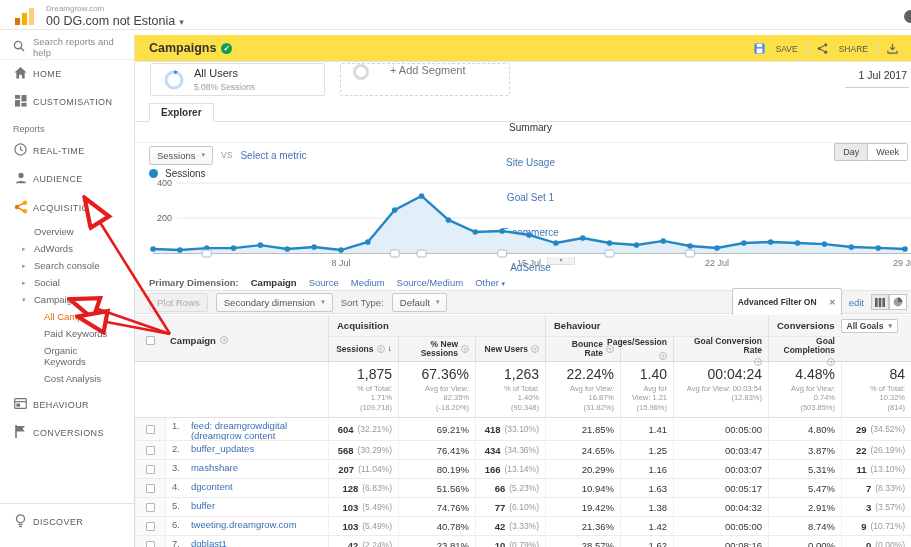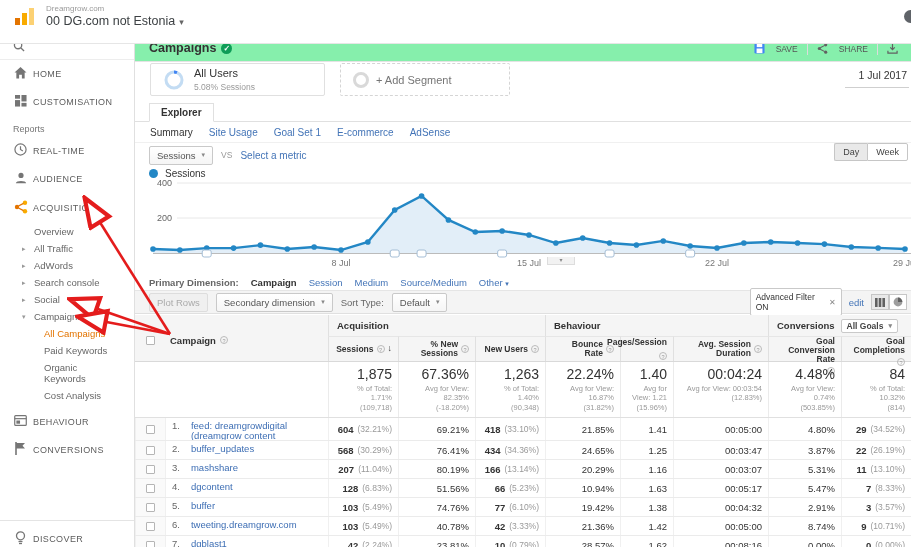--- a/index.html
+++ b/index.html
@@ -1,58 +1,58 @@
 <!DOCTYPE html>
 <html><head>
 <meta charset="utf-8">
 <style>
   * { box-sizing: border-box; margin: 0; padding: 0; }
   html,body { width:911px; height:547px; overflow:hidden; font-family:"Liberation Sans",sans-serif; background:#fff; color:#333; position:relative; }
   a { text-decoration:none; cursor:pointer; }
 
   
-  .topbar { position:absolute; top:0; left:0; width:911px; height:44px; background:#fff; border-bottom:1px solid #e6e6e6; z-index:5; }
+  .topbar { position:absolute; top:0; left:0; width:911px; height:30px; background:#fff; border-bottom:1px solid #e6e6e6; z-index:5; }
   .logo { position:absolute; left:14px; top:8px; }
   .brand { position:absolute; left:46px; top:4px; font-size:8px; color:#9a9a9a; }
   .account { position:absolute; left:46px; top:14px; font-size:12.5px; color:#3c4043; }
   .account .caret { font-size:9px; color:#666; margin-left:4px; }
   .topbell { position:absolute; right:-6px; top:10px; width:13px; height:13px; border-radius:50%; background:#5f6368; }
 
   
   .sidebar { position:absolute; top:35px; left:0; width:135px; height:512px; background:#fff; border-right:1px solid #e0e0e0; z-index:4; }
   .search-row { height:25px; border-bottom:1px solid #ededed; display:flex; align-items:center; gap:8px; padding-left:13px; color:#8a8a8a; font-size:9.5px; }
   .nav-item { display:flex; align-items:center; gap:5px; padding:7px 13px; color:#5c5c5c; font-size:9px; letter-spacing:.4px; cursor:pointer; }
   .nav-item .nicon { width:15px; text-align:center; flex:0 0 15px; }
   .sec-label { padding:8px 13px 2px; font-size:9px; color:#757575; }
   .sub-item { padding:3px 13px 3px 34px; font-size:9.5px; color:#666; display:flex; align-items:center; gap:4px; cursor:pointer; }
   .sub-item .tri { font-size:7px; color:#9a9a9a; margin-left:-12px; width:8px; }
   .sub-item2 { padding:3px 13px 3px 44px; font-size:9.5px; color:#666; cursor:pointer; }
   .sub-item2.active { color:#e37400; }
   .side-divider { border-top:1px solid #e4e4e4; margin-top:56px; }
 
   
   .main { position:absolute; left:135px; top:35px; width:776px; height:512px; background:#fff; }
-  .titlebar { position:absolute; top:0; left:0; width:776px; height:27px; background:#86efac; border-bottom:1px solid #e3e3e3; }
+  .titlebar { position:absolute; top:0; left:0; width:776px; height:27px; background:#fde047; border-bottom:1px solid #e3e3e3; }
   .page-title { position:absolute; left:14px; top:6px; font-size:12.5px; font-weight:bold; color:#333; }
   .badge-check { display:inline-block; width:11px; height:11px; border-radius:50%; background:#0f9d58; color:#fff; font-size:8px; line-height:11px; text-align:center; margin-left:5px; vertical-align:1px; }
   .title-actions { position:absolute; right:4px; top:5px; display:flex; align-items:center; font-size:8.5px; color:#555; }
   .ta-btn { display:flex; align-items:center; gap:11px; padding:3px 9px; cursor:pointer; }
   .ta-sep { width:1px; height:13px; background:#dcdcdc; }
   .date-box { position:absolute; right:2px; top:32px; font-size:10.5px; color:#333; border-bottom:1px solid #cfcfcf; padding:2px 2px 6px 14px; }
 
   .segments { position:absolute; top:28px; left:0; width:776px; height:40px; }
   .seg-card { position:absolute; left:15px; top:0; width:175px; height:33px; background:#fff; border:1px solid #e0e0e0; border-radius:2px; display:flex; align-items:center; gap:9px; padding-left:12px; cursor:pointer; }
   .seg-name { font-size:11px; color:#333; }
   .seg-sub { font-size:8.5px; color:#999; margin-top:3px; }
-  .seg-add { position:absolute; left:205px; top:0; width:170px; height:33px; border:1px dashed #d5d5d5; border-radius:2px; display:flex; align-items:center; gap:7px; padding-left:12px; color:#757575; font-size:11px; cursor:pointer; }
+  .seg-add { position:absolute; left:205px; top:0; width:170px; height:33px; border:1px dashed #d5d5d5; border-radius:2px; display:flex; align-items:flex-start; gap:21px; padding-left:12px; color:#757575; font-size:11px; cursor:pointer; }
   .ring { width:16px; height:16px; border-radius:50%; border:3px solid #d9d9d9; }
 
   .explorer-tab { position:absolute; top:68px; left:14px; height:19px; background:#fff; border:1px solid #e0e0e0; border-bottom:1px solid #fff; padding:3px 11px; font-size:10px; font-weight:bold; color:#333; z-index:2; cursor:pointer; }
   .tabline { position:absolute; top:86px; left:0; width:776px; border-bottom:1px solid #e0e0e0; }
-  .subtabs { position:absolute; top:87px; left:0; width:776px; height:21px; display:flex; align-items:center; gap:16px; padding-left:15px; font-size:10px; border-bottom:1px solid #f0f0f0; }
+  .subtabs { position:absolute; top:87px; left:0; width:776px; height:21px; display:flex; align-items:center; gap:24px; padding-left:15px; font-size:10px; border-bottom:1px solid #f0f0f0;flex-direction:column; }
   .subtab { color:#4374b7; cursor:pointer; }
   .subtab.active { color:#333; cursor:default; }
 
   .metric-row { position:absolute; top:108px; left:0; width:776px; height:24px; display:flex; align-items:center; padding-left:14px; gap:8px; }
   .drop-btn { border:1px solid #c9c9c9; border-radius:2px; background:linear-gradient(#fff,#f5f5f5); font-size:9.5px; color:#555; padding:3px 7px; display:inline-flex; gap:6px; align-items:center; cursor:pointer; }
   .drop-btn .caret { font-size:7px; color:#888; }
   .vs-label { font-size:8.5px; color:#999; }
   .blue-link { color:#4374b7; font-size:10px; cursor:pointer; }
   .granularity { position:absolute; right:3px; top:0; display:flex; }
   .gran-btn { border:1px solid #c6c6c6; font-size:9px; color:#444; padding:3px 8px; background:#fff; cursor:pointer; }
@@ -67,21 +67,21 @@
 
   .primary-dim { position:absolute; top:240px; left:0; width:776px; height:15px; display:flex; align-items:center; gap:12px; padding-left:14px; font-size:9.5px; }
   .pd-label { color:#666; font-weight:bold; }
   .pd-active { color:#333; font-weight:bold; }
   .pd-link { color:#4374b7; }
 
   .controls-row { position:absolute; top:255px; left:0; width:776px; height:24px; background:#f4f4f4; border-top:1px solid #e5e5e5; border-bottom:1px solid #e0e0e0; display:flex; align-items:center; gap:8px; padding:0 4px 0 14px; }
   .btn-disabled { border:1px solid #ddd; border-radius:2px; background:#f0f0f0; color:#aaa; font-size:9.5px; padding:3px 7px; }
   .sort-label { font-size:9.5px; color:#666; }
   .adv-filter { margin-left:auto; display:flex; align-items:center; gap:7px; }
-  .filter-box { width:92px; height:17px; background:#fff; border:1px solid #c9c9c9; border-radius:2px; display:flex; align-items:center; justify-content:space-between; padding:13px 5px; font-size:8.5px; font-weight:normal; color:#333; }
+  .filter-box { width:110px; height:17px; background:#fff; border:1px solid #c9c9c9; border-radius:2px; display:flex; align-items:center; justify-content:space-between; padding:13px 5px; font-size:8.5px; font-weight:bold; color:#333; }
   .filter-x { color:#888; font-size:8px; cursor:pointer; }
   .view-icons { display:flex; }
   .vi-btn { width:18px; height:16px; border:1px solid #c6c6c6; background:#fff; display:flex; align-items:center; justify-content:center; cursor:pointer; }
   .vi-btn.active { background:#e9e9e9; }
 
   
   .table { position:absolute; top:280px; left:0; width:776px; }
   .tgrid { display:grid; grid-template-columns:30px 163px 70px 77px 70px 75px 53px 95px 73px 70px; }
   .thead { background:#f5f5f5; border-bottom:1px solid #d9d9d9; }
   .th-left { grid-row:1 / span 2; display:flex; align-items:center; padding-top:4px; }
@@ -126,20 +126,21 @@
   <div class="account"><span>00 DG.com not Estonia</span><span class="caret">▾</span></div>
   <div class="topbell"></div>
 </div>
 
 <div class="sidebar">
   <div class="search-row">
     <span><svg width="12" height="12" viewBox="0 0 13 13">
           <circle cx="5.5" cy="5.5" r="4" fill="none" stroke="#757575" stroke-width="1.4"></circle>
           <line x1="8.6" y1="8.6" x2="12" y2="12" stroke="#757575" stroke-width="1.4"></line>
         </svg></span>
+    <span>Search reports and help</span>
   </div>
   <div class="nav-item">
     <span class="nicon"><svg width="13" height="12" viewBox="0 0 14 13">
           <path d="M7 0 L13.5 6 H11.5 V12.5 H8.5 V8.5 H5.5 V12.5 H2.5 V6 H0.5 Z" fill="#757575"></path>
         </svg></span>
     <span>HOME</span>
   </div>
   <div class="nav-item">
     <span class="nicon"><svg width="12" height="12" viewBox="0 0 13 13">
           <rect x="0" y="0" width="5.5" height="4" fill="#757575"></rect>
@@ -169,24 +170,20 @@
           <circle cx="3" cy="7" r="2.2" fill="#e37400"></circle>
           <circle cx="11" cy="2.8" r="2.2" fill="#f9ab00"></circle>
           <circle cx="11" cy="11.2" r="2.2" fill="#f9ab00"></circle>
           <line x1="4.5" y1="6" x2="9.5" y2="3.4" stroke="#e37400" stroke-width="1.4"></line>
           <line x1="4.5" y1="8" x2="9.5" y2="10.6" stroke="#e37400" stroke-width="1.4"></line>
         </svg></span>
     <span>ACQUISITION</span>
   </div>
   <div class="sub-item">
       <span>Overview</span>
-    </div>
-  <div class="sub-item">
-      <span class="tri">▸</span>
-      <span>All Traffic</span>
     </div>
   <div class="sub-item">
       <span class="tri">▸</span>
       <span>AdWords</span>
     </div>
   <div class="sub-item">
       <span class="tri">▸</span>
       <span>Search console</span>
     </div>
   <div class="sub-item">
@@ -355,21 +352,21 @@
         <text x="394" y="88" font-size="9" fill="#777" text-anchor="middle">15 Jul</text>
         <text x="582" y="88" font-size="9" fill="#777" text-anchor="middle">22 Jul</text>
         <text x="770" y="88" font-size="9" fill="#777" text-anchor="middle">29 Jul</text>
       </svg>
   </div>
   <div class="chart-toggle">▾</div>
 
   <div class="primary-dim">
     <span class="pd-label">Primary Dimension:</span>
     <span class="pd-active">Campaign</span>
-    <a class="pd-link">Session</a>
+    <a class="pd-link">Source</a>
     <a class="pd-link">Medium</a>
     <a class="pd-link">Source/Medium</a>
     <a class="pd-link"><span>Other</span> <span style="font-size:7px">▾</span></a>
   </div>
 
   <div class="controls-row">
     <span class="btn-disabled">Plot Rows</span>
     <span class="drop-btn">
         <span>Secondary dimension</span>
         <span class="caret">▾</span>
@@ -435,24 +432,20 @@
           <span class="help">?</span>
         </div>
       <div class="col-cell">
           <span>Bounce Rate</span>
           <span class="help">?</span>
         </div>
       <div class="col-cell" style="flex-wrap:wrap; justify-content:flex-end">
           <span>Pages/Session</span>
           <span class="help">?</span>
         </div>
-      <div class="col-cell">
-          <span>Avg. Session Duration</span>
-          <span class="help">?</span>
-        </div>
       <div class="col-cell" style="flex-wrap:wrap">
           <span>Goal Conversion Rate</span>
           <span class="help">?</span>
         </div>
       <div class="col-cell" style="flex-wrap:wrap">
           <span>Goal Completions</span>
           <span class="help">?</span>
         </div>
     </div>
 

